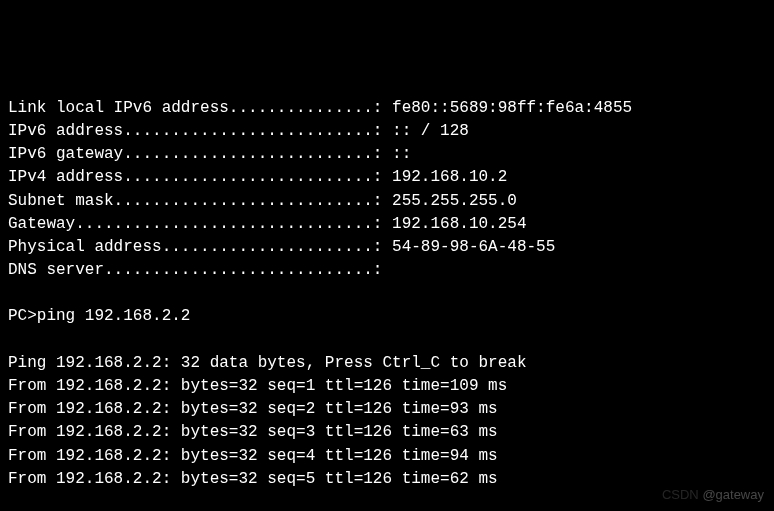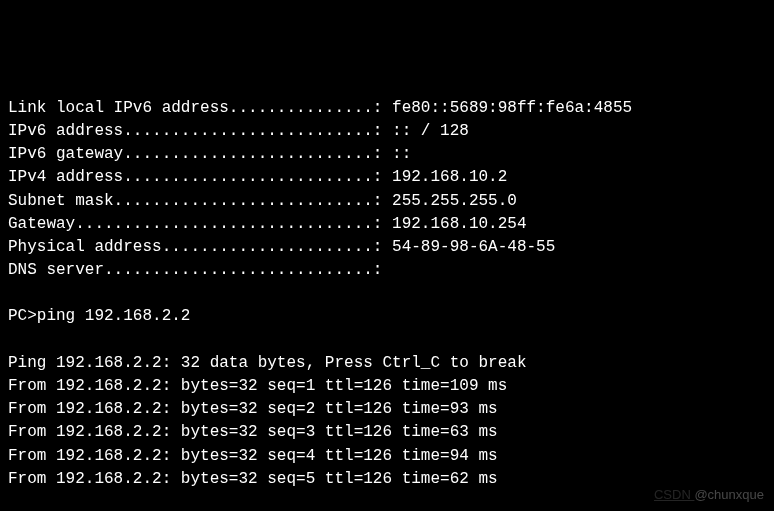--- a/index.html
+++ b/index.html
@@ -19,25 +19,25 @@
     .line { display: block; }
     .watermark {
       position: absolute;
       right: 10px;
       bottom: 6px;
       color: rgba(200,200,200,0.35);
       font-family: Arial, sans-serif;
       font-size: 13px;
       white-space: nowrap;
     }
-    .watermark .faded { color: rgba(200,200,200,0.18); text-decoration: underline; }
+    .watermark .faded { color: rgba(200,200,200,0.18); }
   </style>
 </head>
 <body>
 
 
 
 <div id="terminal"><span class="line">Link local IPv6 address...............: fe80::5689:98ff:fe6a:4855</span><span class="line">IPv6 address..........................: :: / 128</span><span class="line">IPv6 gateway..........................: ::</span><span class="line">IPv4 address..........................: 192.168.10.2</span><span class="line">Subnet mask...........................: 255.255.255.0</span><span class="line">Gateway...............................: 192.168.10.254</span><span class="line">Physical address......................: 54-89-98-6A-48-55</span><span class="line">DNS server............................: </span><span class="line">&nbsp;</span><span class="line">PC&gt;ping 192.168.2.2</span><span class="line">&nbsp;</span><span class="line">Ping 192.168.2.2: 32 data bytes, Press Ctrl_C to break</span><span class="line">From 192.168.2.2: bytes=32 seq=1 ttl=126 time=109 ms</span><span class="line">From 192.168.2.2: bytes=32 seq=2 ttl=126 time=93 ms</span><span class="line">From 192.168.2.2: bytes=32 seq=3 ttl=126 time=63 ms</span><span class="line">From 192.168.2.2: bytes=32 seq=4 ttl=126 time=94 ms</span><span class="line">From 192.168.2.2: bytes=32 seq=5 ttl=126 time=62 ms</span><span class="line">&nbsp;</span></div>
 
-<div class="watermark"><span class="faded">CSDN </span><span>@chunxque</span></div>
+<div class="watermark"><span class="faded">CSDN </span><span>@gateway</span></div>
 
 
 
 
 </body></html>

